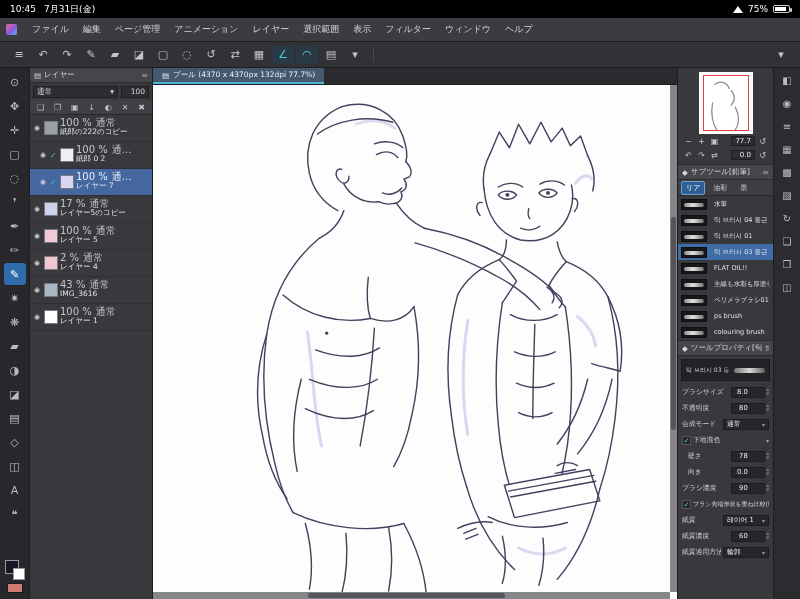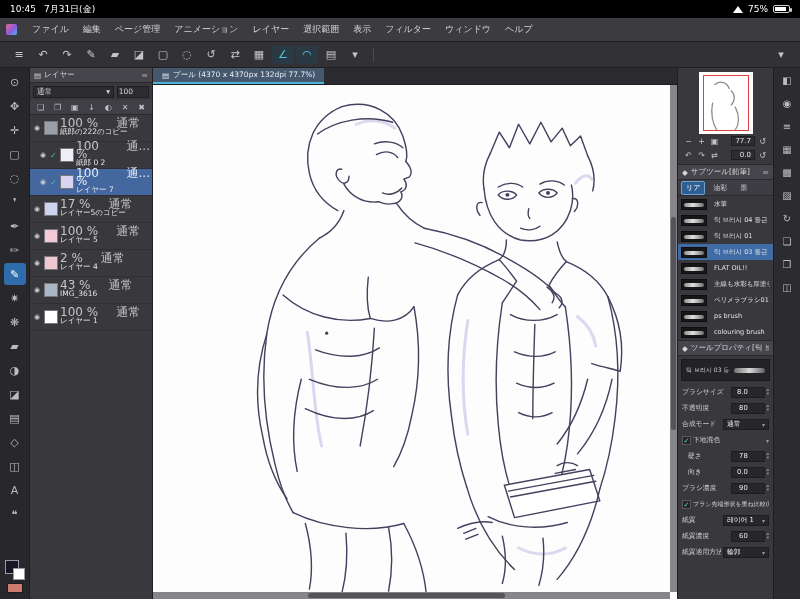--- a/index.html
+++ b/index.html
@@ -33,31 +33,31 @@
   .mainsub{position:relative;width:20px;height:20px;}
   .chip-main{position:absolute;left:0;top:0;width:14px;height:14px;border:1px solid #9a9a9e;}
   .chip-sub{position:absolute;right:0;bottom:0;width:12px;height:12px;border:1px solid #9a9a9e;}
   .chip-accent{width:16px;height:10px;border:1px solid #1c1c1f;}
   
   .layerspanel{width:123px;background:#38383d;border-right:1px solid #1e1e21;display:flex;flex-direction:column;flex:none;}
   .panelhead{height:15px;background:#45454b;display:flex;align-items:center;padding:0 4px;gap:3px;font-size:7.5px;color:#d8d8da;border-bottom:1px solid #2a2a2d;flex:none;}
   .panelhead .ph-ic{margin-left:auto;color:#aaa;font-size:8px;}
   .moderow{height:17px;display:flex;align-items:center;gap:3px;padding:0 3px;flex:none;}
   .modesel{flex:1;height:12px;background:#2c2c31;border:1px solid #1f1f22;display:flex;align-items:center;justify-content:space-between;padding:0 3px;font-size:7.5px;}
-  .opbox{width:28px;height:12px;background:#2c2c31;border:1px solid #1f1f22;display:flex;align-items:center;justify-content:flex-end;padding:0 15px;font-size:7.5px;}
+  .opbox{width:28px;height:12px;background:#2c2c31;border:1px solid #1f1f22;display:flex;align-items:center;justify-content:flex-end;padding:0 3px;font-size:7.5px;}
   .ltools{height:15px;display:flex;align-items:center;justify-content:space-around;padding:0 2px;background:#3f3f45;border-bottom:1px solid #2a2a2d;font-size:8px;color:#c2c2c6;flex:none;}
   .llist{flex:1;overflow:hidden;}
   .lrow{height:27px;display:flex;align-items:center;gap:2px;padding:0 2px;border-bottom:1px solid #2f2f33;}
   .lrow.sel{background:#44679f;}
   .lrow .eye{width:10px;font-size:7px;color:#cfcfd2;text-align:center;flex:none;}
   .lrow .chk{display:none;width:8px;font-size:8px;color:#3ec6b4;flex:none;}
   .lrow.checked .chk{display:block;}
   .lrow .thumb{width:14px;height:14px;border:1px solid #77777c;flex:none;}
   .lrow .lbody{flex:1;min-width:0;}
-  .lrow .l1{display:flex;gap:18px;font-size:12px;color:#c4c4c8;line-height:8px;}
+  .lrow .l1{display:flex;gap:4px;font-size:10px;color:#c4c4c8;line-height:8px;}
   .lrow.sel .l1{color:#e4ecf8;}
   .lrow .lname{font-size:7.5px;color:#e6e6e8;white-space:nowrap;overflow:hidden;line-height:10px;}
   .lrow.child{padding-left:8px;}
   
   .canvascol{flex:1;display:flex;flex-direction:column;min-width:0;}
   .doctabs{height:17px;background:#2b2b2f;display:flex;flex:none;border-bottom:1px solid #1e1e21;}
   .doctab{background:#46586e;border-bottom:2px solid #4fb3d6;display:flex;align-items:center;gap:4px;padding:0 9px;font-size:7.5px;color:#e9eef6;white-space:nowrap;}
   .canvaswrap{flex:1;position:relative;background:#fdfdfd;overflow:hidden;}
   .art{position:absolute;inset:0;width:100%;height:100%;}
   .vscroll{position:absolute;top:0;right:0;bottom:7px;width:7px;background:#85858a;}

